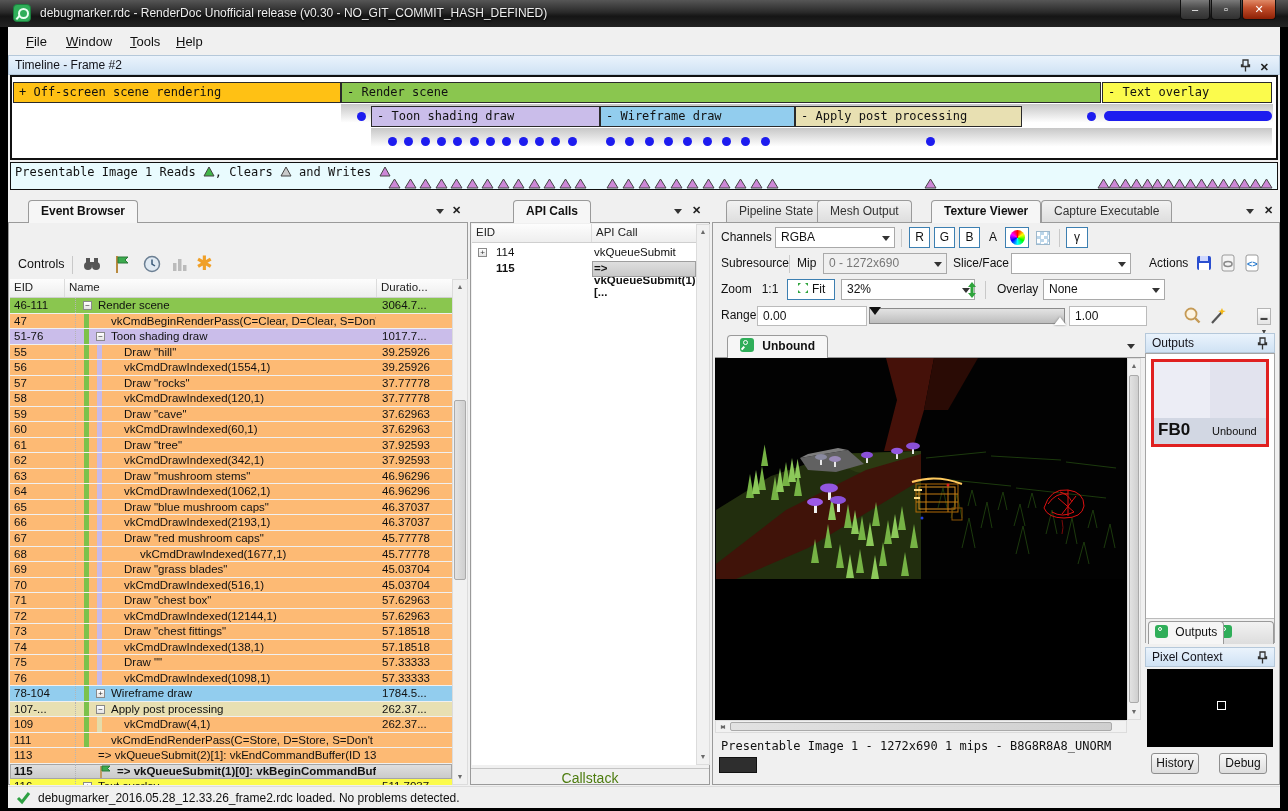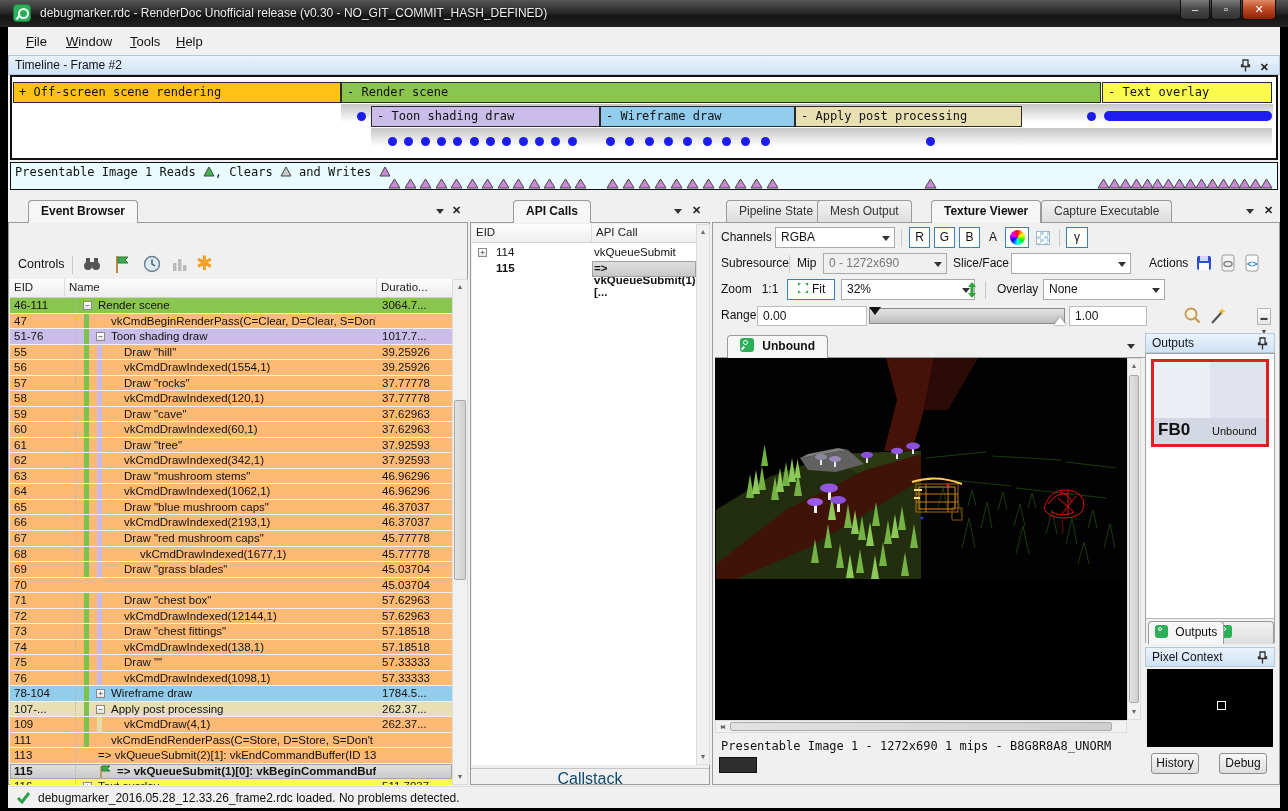--- a/index.html
+++ b/index.html
@@ -486,20 +486,26 @@
             <div class="ev-name">
               <span class="ev-root-guide"></span>
               <span class="guide" style="left: 19px; background: rgb(124, 194, 75);"></span>
               <span class="guide" style="left: 32px; background: rgb(199, 186, 232);"></span>
               <span class="ev-label" style="left: 59px;">Draw "grass blades"</span>
             </div>
             <div class="ev-dur">45.03704</div>
           </div>
           <div class="ev-row">
             <div class="ev-eid">70</div>
+            <div class="ev-name">
+              <span class="ev-root-guide"></span>
+              <span class="guide" style="left: 19px; background: rgb(124, 194, 75);"></span>
+              <span class="guide" style="left: 32px; background: rgb(199, 186, 232);"></span>
+              <span class="ev-label" style="left: 59px;">vkCmdDrawIndexed(516,1)</span>
+            </div>
             <div class="ev-dur">45.03704</div>
           </div>
           <div class="ev-row">
             <div class="ev-eid">71</div>
             <div class="ev-name">
               <span class="ev-root-guide"></span>
               <span class="guide" style="left: 19px; background: rgb(124, 194, 75);"></span>
               <span class="guide" style="left: 32px; background: rgb(199, 186, 232);"></span>
               <span class="ev-label" style="left: 59px;">Draw "chest box"</span>
             </div>
@@ -649,21 +655,21 @@
         </div>
         <div class="abs" style="left:0;top:18px;width:100%;height:16px;font-size:11.5px;font-weight:bold;">
           <span class="abs" style="left:24px;top:1px;">115</span>
           <span class="abs" style="left:120px;top:0;width:104px;height:16px;background:linear-gradient(#e0e0e0,#c8c8c8);outline:1px solid #9f9f9f;outline-offset:-1px;padding:1px 0 0 2px;">=&gt; vkQueueSubmit(1)[...</span>
         </div>
       </div>
       <div class="sb" style="left:225px;top:1px;width:14px;height:541px;">
         <div class="arrow" style="top:0;">▲</div>
         <div class="arrow" style="bottom:0;">▼</div>
       </div>
-      <div class="abs" style="left:0;top:545px;width:238px;height:17px;border-top:1px solid #c5c5c5;text-align:center;font-size:16px;color:#0c4a6e;padding-top:1px;">Callstack</div>
+      <div class="abs" style="left:0;top:545px;width:238px;height:17px;border-top:1px solid #c5c5c5;text-align:center;font-size:14px;color:#4d7c0f;padding-top:1px;">Callstack</div>
     </div>
   </div>
 
   <div class="panel abs" style="left:704px;top:168px;width:568px;height:590px;">
     <div class="tab inactive abs" style="left:14px;">Pipeline State</div>
     <div class="tab inactive abs" style="left:105px;padding-left:12px;">Mesh Output</div>
     <div class="tab active abs" style="left:219px;">Texture Viewer</div>
     <div class="tab inactive abs" style="left:329px;">Capture Executable</div>
     <div class="caret-down abs" style="left:534px;top:14px;"></div>
     <span class="x-ico" style="left:552px;top:9px;">✕</span>

